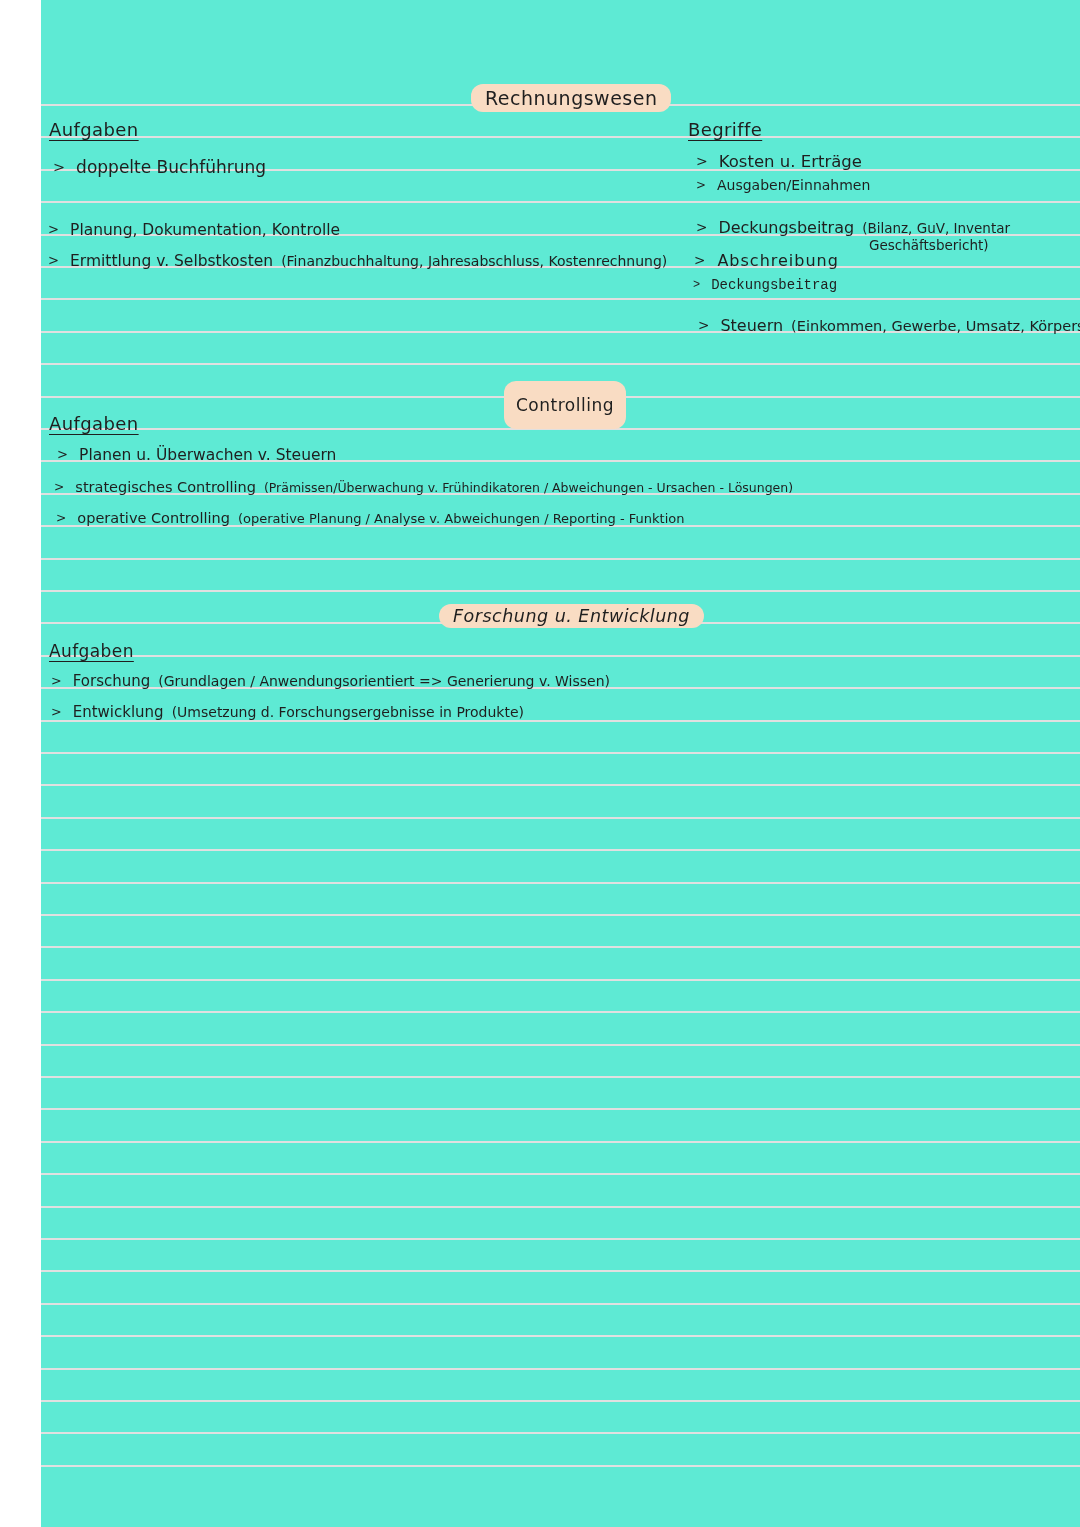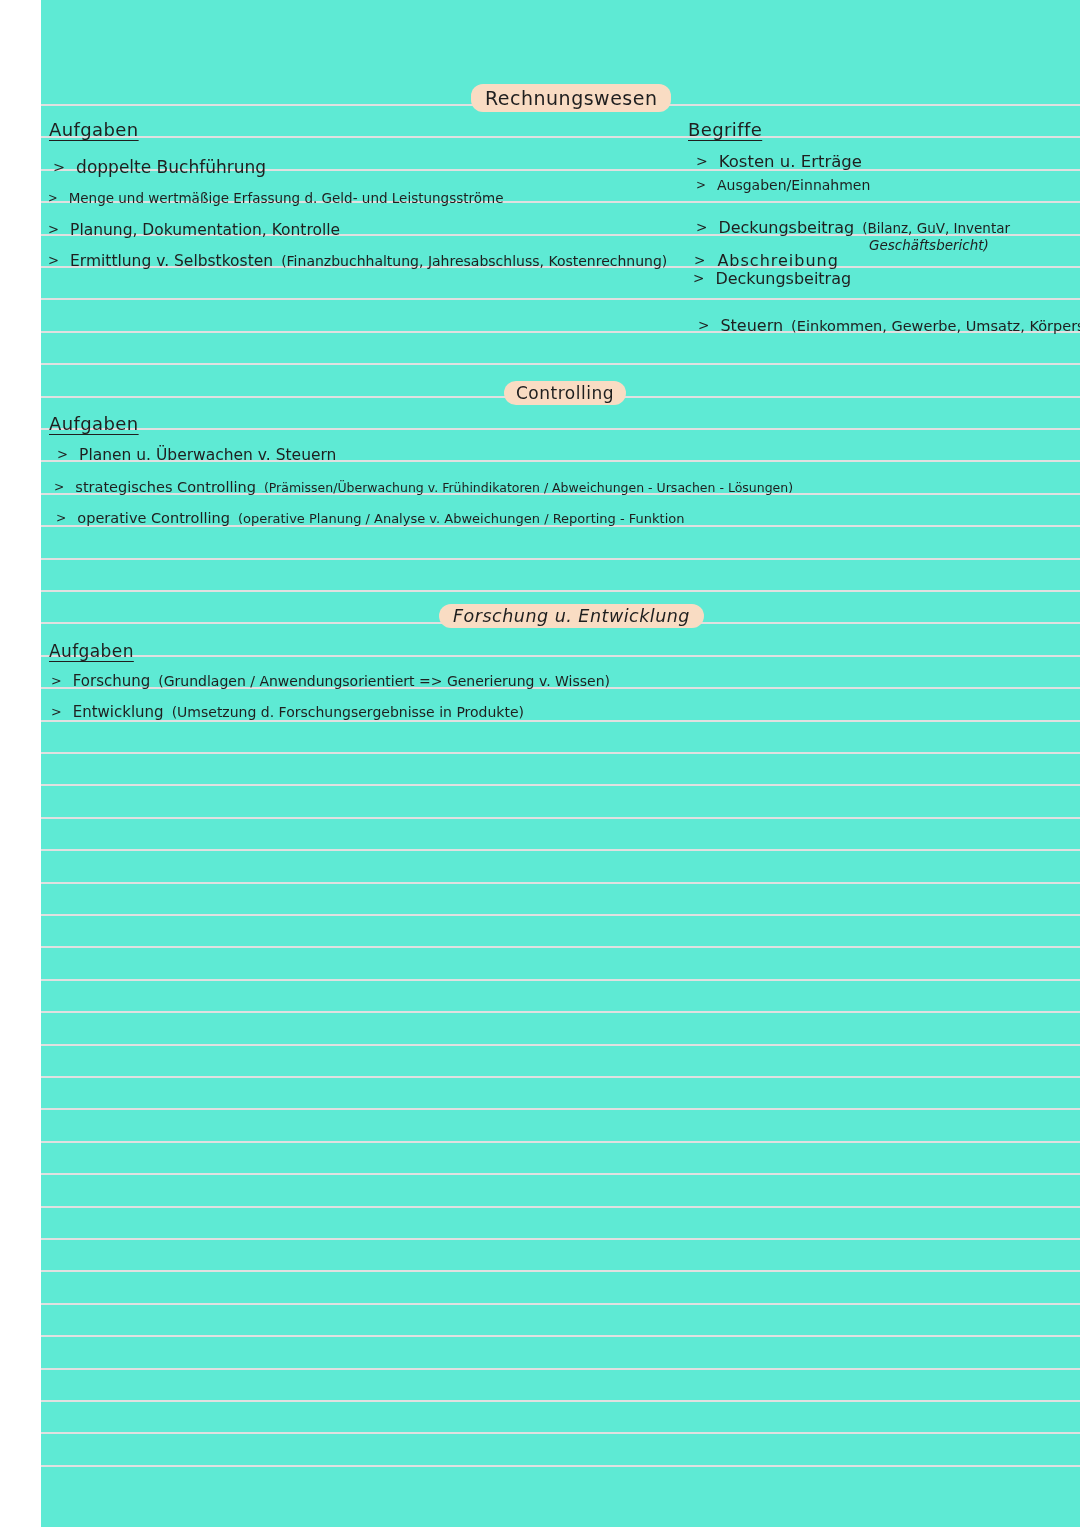--- a/index.html
+++ b/index.html
@@ -47,54 +47,51 @@
 
   <div class="abs" style="left:430px;top:84px;font-size:19px;">
     <span class="title">Rechnungswesen</span>
   </div>
 
   <div class="abs heading" style="left:8px;top:119px;font-size:18px;">Aufgaben</div>
 
   <div class="abs line" style="left:12px;top:157px;font-size:17px;">
     <span class="bullet">&gt;</span><span>doppelte Buchführung</span>
   </div>
-  <div class="abs line" style="left:7px;top:190px;font-size:13.5px;">
-    <span class="bullet">&gt;</span><span>Menge und wertmäßige Erfassung d. Geld- und Leistungsströme</span>
-  </div>
   <div class="abs line" style="left:7px;top:221px;font-size:15.5px;">
     <span class="bullet">&gt;</span><span>Planung, Dokumentation, Kontrolle</span>
   </div>
   <div class="abs line" style="left:7px;top:252px;font-size:15.5px;">
     <span class="bullet">&gt;</span><span>Ermittlung v. Selbstkosten</span><span class="detail" style="font-size:14px;text-align:center;">(Finanzbuchhaltung, Jahresabschluss, Kostenrechnung)</span>
   </div>
 
   <div class="abs heading" style="left:647px;top:119px;font-size:18px;">Begriffe</div>
 
   <div class="abs line" style="left:655px;top:152px;font-size:16.5px;">
     <span class="bullet">&gt;</span><span>Kosten u. Erträge</span>
   </div>
   <div class="abs line" style="left:655px;top:177px;font-size:14px;">
     <span class="bullet">&gt;</span><span>Ausgaben/Einnahmen</span>
   </div>
   <div class="abs line" style="left:655px;top:218px;font-size:16px;">
     <span class="bullet">&gt;</span><span>Deckungsbeitrag</span><span class="detail" style="font-size:13.5px;">(Bilanz, GuV, Inventar</span>
   </div>
-  <div class="abs" style="left:828px;top:237px;font-size:13.5px;font-style:italic;">Geschäftsbericht)</div>
+  <div class="abs" style="left:828px;top:237px;font-size:13.5px;">Geschäftsbericht)</div>
   <div class="abs line" style="left:653px;top:251px;font-size:16px;letter-spacing:1px;">
     <span class="bullet">&gt;</span><span>Abschreibung</span>
   </div>
-  <div class="abs line" style="left:652px;top:269px;font-size:16px;">
+  <div class="abs line" style="left:652px;top:277px;font-size:14px;font-family:Liberation Mono, monospace;">
     <span class="bullet">&gt;</span><span>Deckungsbeitrag</span>
   </div>
   <div class="abs line" style="left:657px;top:316px;font-size:16px;">
     <span class="bullet">&gt;</span><span>Steuern</span><span class="detail" style="font-size:14.5px;">(Einkommen, Gewerbe, Umsatz, Körperschaft)</span>
   </div>
 
   <div class="abs" style="left:463px;top:381px;font-size:17px;">
-    <span class="title" style="padding:2px 12px;">Controlling</span>
+    <span class="title" style="padding:14px 12px;">Controlling</span>
   </div>
 
   <div class="abs heading" style="left:8px;top:413px;font-size:18px;">Aufgaben</div>
 
   <div class="abs line" style="left:16px;top:446px;font-size:15.5px;">
     <span class="bullet">&gt;</span><span>Planen u. Überwachen v. Steuern</span>
   </div>
   <div class="abs line" style="left:13px;top:479px;font-size:14.5px;">
     <span class="bullet">&gt;</span><span>strategisches Controlling</span><span class="detail" style="font-size:12.5px;">(Prämissen/Überwachung v. Frühindikatoren / Abweichungen - Ursachen - Lösungen)</span>
   </div>

